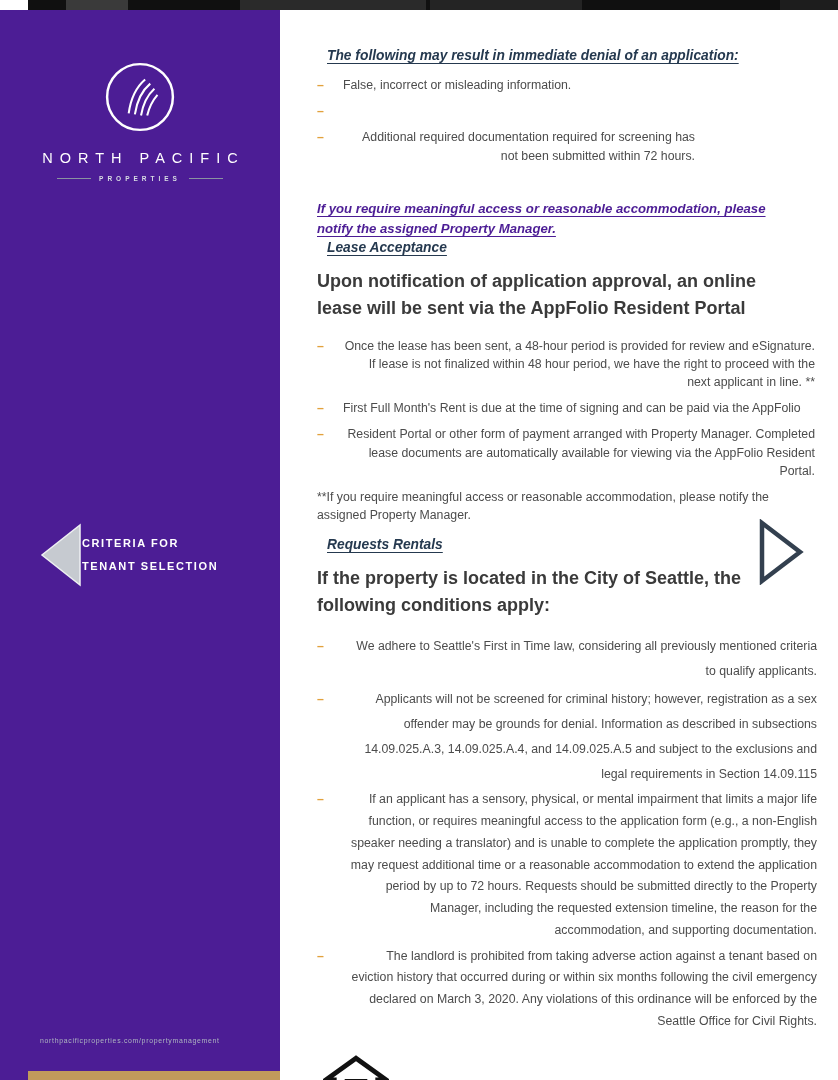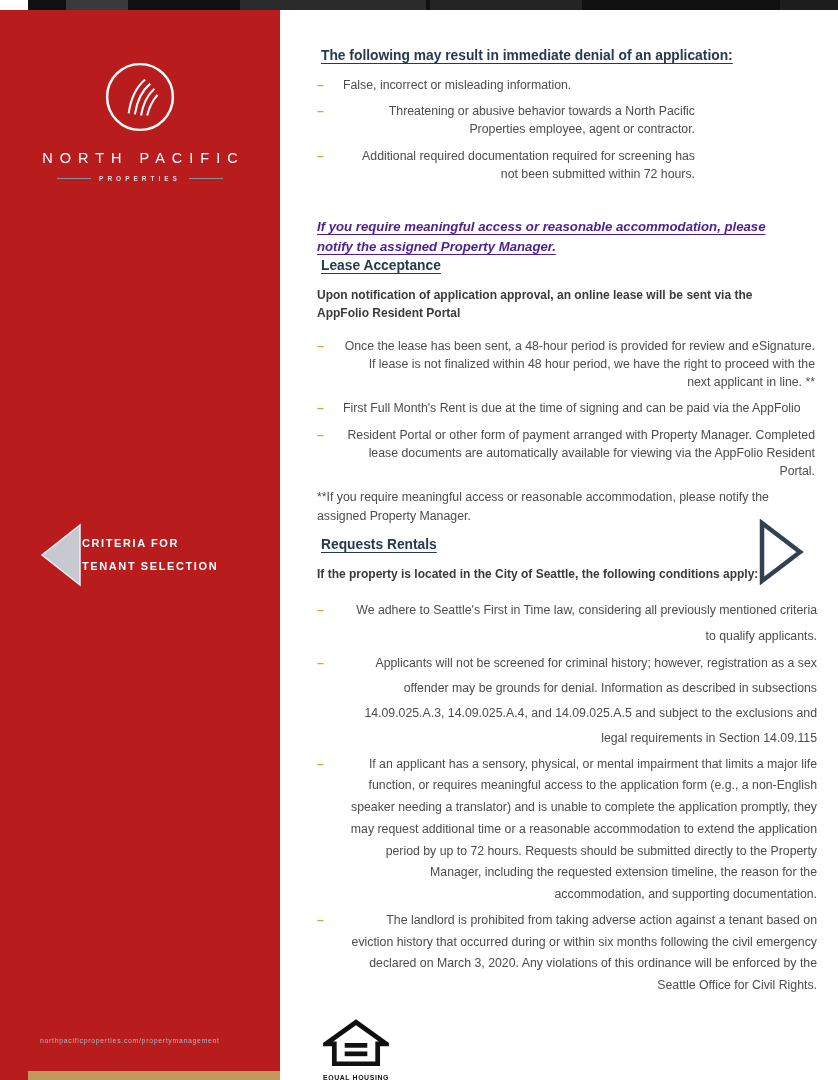--- a/index.html
+++ b/index.html
@@ -12,52 +12,52 @@
 
   
   .topbar { position:absolute; left:28px; top:0; width:810px; height:10px; background:#101010; }
   .topbar .frag { position:absolute; top:0; height:10px; }
   .frag1 { left:38px;  width:62px;  background:#3a3a3a; }
   .frag2 { left:212px; width:186px; background:#2a2a2a; }
   .frag3 { left:402px; width:152px; background:#242424; }
   .frag4 { right:0;    width:58px;  background:#1d1d1d; }
 
   
-  .sidebar { position:absolute; left:0; top:10px; width:280px; height:1070px; background:#b91c1c; }
+  .sidebar { position:absolute; left:0; top:10px; width:280px; height:1070px; background:#4c1d95; }
   .logo-area { position:absolute; top:50px; left:0; width:100%; text-align:center; }
   .np-logo { width:74px; height:74px; }
   .brand-name { margin-top:12px; color:#ffffff; font-size:14.5px; letter-spacing:7px; padding-left:7px; font-weight:500; }
   .brand-sub-row { display:flex; align-items:center; justify-content:center; gap:8px; margin-top:9px; }
   .brand-sub-row .rule { width:34px; height:1px; background:#8a93a1; }
   .brand-sub { color:#d8dde3; font-size:6.5px; letter-spacing:4px; font-weight:bold; }
 
   .tab { position:absolute; top:512px; left:36px; display:flex; align-items:center; cursor:pointer; }
   .tab svg { width:46px; height:66px; flex:0 0 46px; }
   .tab-text { color:#ffffff; font-weight:bold; font-size:11px; letter-spacing:1.6px; line-height:23px; white-space:nowrap; }
 
   .sidebar-url { position:absolute; bottom:36px; left:40px; color:#aeb6c0; font-size:6.9px; letter-spacing:0.7px; }
 
   .gold-bar { position:absolute; bottom:0; left:28px; right:0; height:9px; background:#c19a5b; }
 
   
   .content { position:absolute; left:317px; top:48px; width:504px; }
 
-  h2.sec { color:#25394f; font-size:13.8px; margin:0 0 13px 4px; font-weight:bold; text-decoration:underline; text-underline-offset:3px; }
+  h2.sec { color:#25394f; font-size:13.8px; margin:0 0 13px 10px; font-weight:bold; text-decoration:underline; text-underline-offset:3px;font-style:italic; }
 
   .bullets { list-style:none; margin:0; padding:0; }
   .bullets li { display:flex; margin-bottom:8px; font-size:12.3px; color:#4c4c4c; line-height:1.48; }
   .dash { color:#e2a13c; font-weight:bold; flex:0 0 26px; }
   .li-text { display:block;text-align:right; }
   .denial-list .li-text { max-width:352px; }
   .lease-list .li-text { max-width:472px; }
 
   .note { margin:34px 0 0 0; color:#4c1d95; font-weight:bold; font-style:italic; font-size:13.2px; line-height:1.55; text-decoration:underline; text-underline-offset:3px; max-width:452px; }
 
   .mt-lease { margin-top:28px; }
-  .intro { font-weight:bold; color:#3a3a3a; font-size:12px; line-height:1.5; margin:0 0 15px 0; max-width:470px; }
+  .intro { font-weight:bold; color:#3a3a3a; font-size:18px; line-height:1.5; margin:0 0 15px 0; max-width:470px; }
   .footnote { font-size:12.3px; color:#4c4c4c; line-height:1.5; margin-top:3px; max-width:478px; }
 
   .mt-seattle { margin-top:22px; }
   .seattle-list .li-text { max-width:474px; }
   .seattle-list li.wide   { line-height:2.05; margin-bottom:2px; }
   .seattle-list li.normal { line-height:1.77; margin-bottom:4px; }
 
   .eho { margin-top:22px; width:78px; text-align:center; }
   .eho svg { width:66px; height:48px; }
   .eho-text { font-size:6.9px; font-weight:bold; color:#111111; letter-spacing:0.6px; line-height:1.4; margin-top:2px; }
@@ -108,21 +108,20 @@
 <div class="content">
 
   <h2 class="sec">The following may result in immediate denial of an application:</h2>
   <ul class="bullets denial-list">
     <li>
       <span class="dash">–</span>
       <span class="li-text">False, incorrect or misleading information.</span>
     </li>
     <li>
       <span class="dash">–</span>
-      <span class="li-text">Threatening or abusive behavior towards a North Pacific Properties employee, agent or contractor.</span>
     </li>
     <li>
       <span class="dash">–</span>
       <span class="li-text">Additional required documentation required for screening has not been submitted within 72 hours.</span>
     </li>
   </ul>
 
   <p class="note">If you require meaningful access or reasonable accommodation, please notify the assigned Property Manager.</p>
 
   <h2 class="sec mt-lease">Lease Acceptance</h2>

